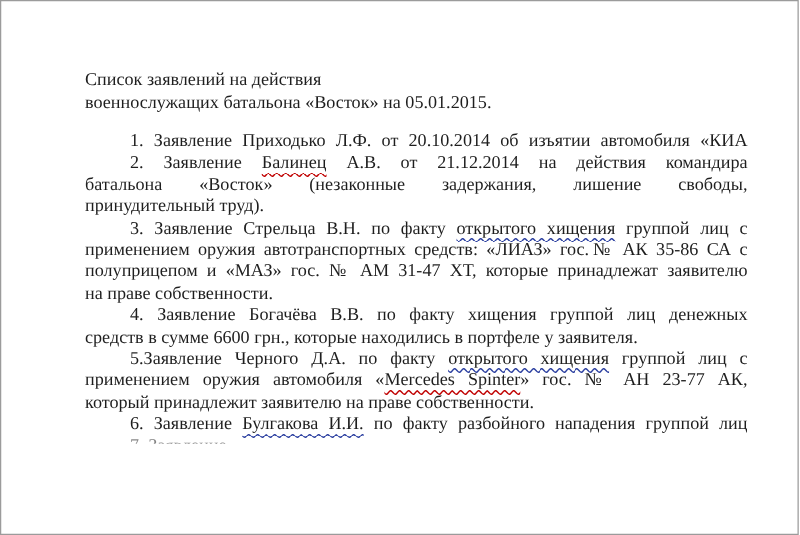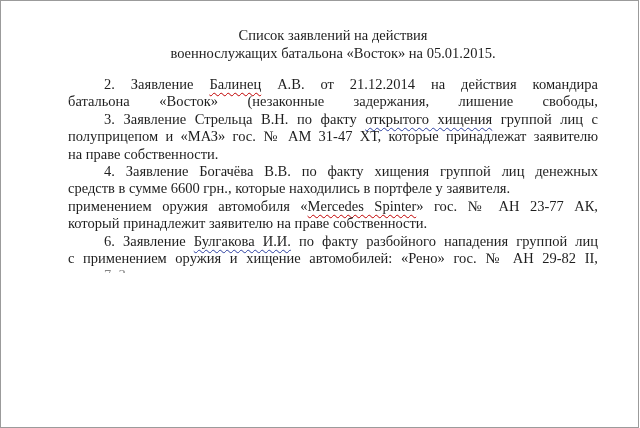--- a/index.html
+++ b/index.html
@@ -17,24 +17,24 @@
   }
   .page{
     box-sizing:border-box;
     position:absolute;top:0;left:0;
     width:639px;height:428px;
     border:1px solid var(--border);
     background:var(--bg);
     overflow:hidden;
   }
   .doc-title{
-    margin-top:26px;
+    margin-top:55px;
     margin-left:67px;
     width:530px;
-    text-align:center;
+    text-align:left;
     font-size:14.5px;
     line-height:17.5px;
     color:var(--text);
   }
   .doc-body{
     margin:14px 0 0 67px;
     width:530px;
     font-size:14.5px;
     line-height:17.4px;
     color:var(--text);
@@ -70,26 +70,29 @@
 </style>
 </head>
 <body>
 
 <div class="page">
   <div class="doc-title">
     <div>Список заявлений на действия</div>
     <div>военнослужащих батальона «Восток» на 05.01.2015.</div>
   </div>
   <div class="doc-body">
+      <div class="line j first"><span>1. Заявление Приходько Л.Ф. от 20.10.2014 об изъятии автомобиля «КИА</span></div>
       <div class="line j first"><span>2. Заявление </span><span class="u-red">Балинец</span><span> А.В. от 21.12.2014 на действия командира</span></div>
       <div class="line j"><span>батальона «Восток» (незаконные задержания, лишение свободы,</span></div>
+      <div class="line"><span>принудительный труд).</span></div>
       <div class="line j first"><span>3. Заявление Стрельца В.Н. по факту </span><span class="u-blue">открытого хищения</span><span> группой лиц с</span></div>
+      <div class="line j"><span>применением оружия автотранспортных средств: «ЛИАЗ» гос.№ АК 35-86 СА с</span></div>
       <div class="line j"><span>полуприцепом и «МАЗ» гос. № АМ 31-47 ХТ, которые принадлежат заявителю</span></div>
       <div class="line"><span>на праве собственности.</span></div>
       <div class="line j first"><span>4. Заявление Богачёва В.В. по факту хищения группой лиц денежных</span></div>
       <div class="line"><span>средств в сумме 6600 грн., которые находились в портфеле у заявителя.</span></div>
+      <div class="line j first"><span>5.Заявление Черного Д.А. по факту </span><span class="u-blue">открытого хищения</span><span> группой лиц с</span></div>
       <div class="line j"><span>применением оружия автомобиля «</span><span class="u-red">Mercedes Spinter</span><span>» гос. № АН 23-77 АК,</span></div>
       <div class="line"><span>который принадлежит заявителю на праве собственности.</span></div>
       <div class="line j first"><span>6. Заявление </span><span class="u-blue">Булгакова И.И.</span><span> по факту разбойного нападения группой лиц</span></div>
-      <div class="line j"><span>с применением оружия и хищение автомобилей: «Рено» гос. № АН 29-82 II,</span></div>
     </div>
   <div class="doc-body partial-line" style="margin-top:0;">7. Заявление</div>
 </div>
 
 </body></html>

